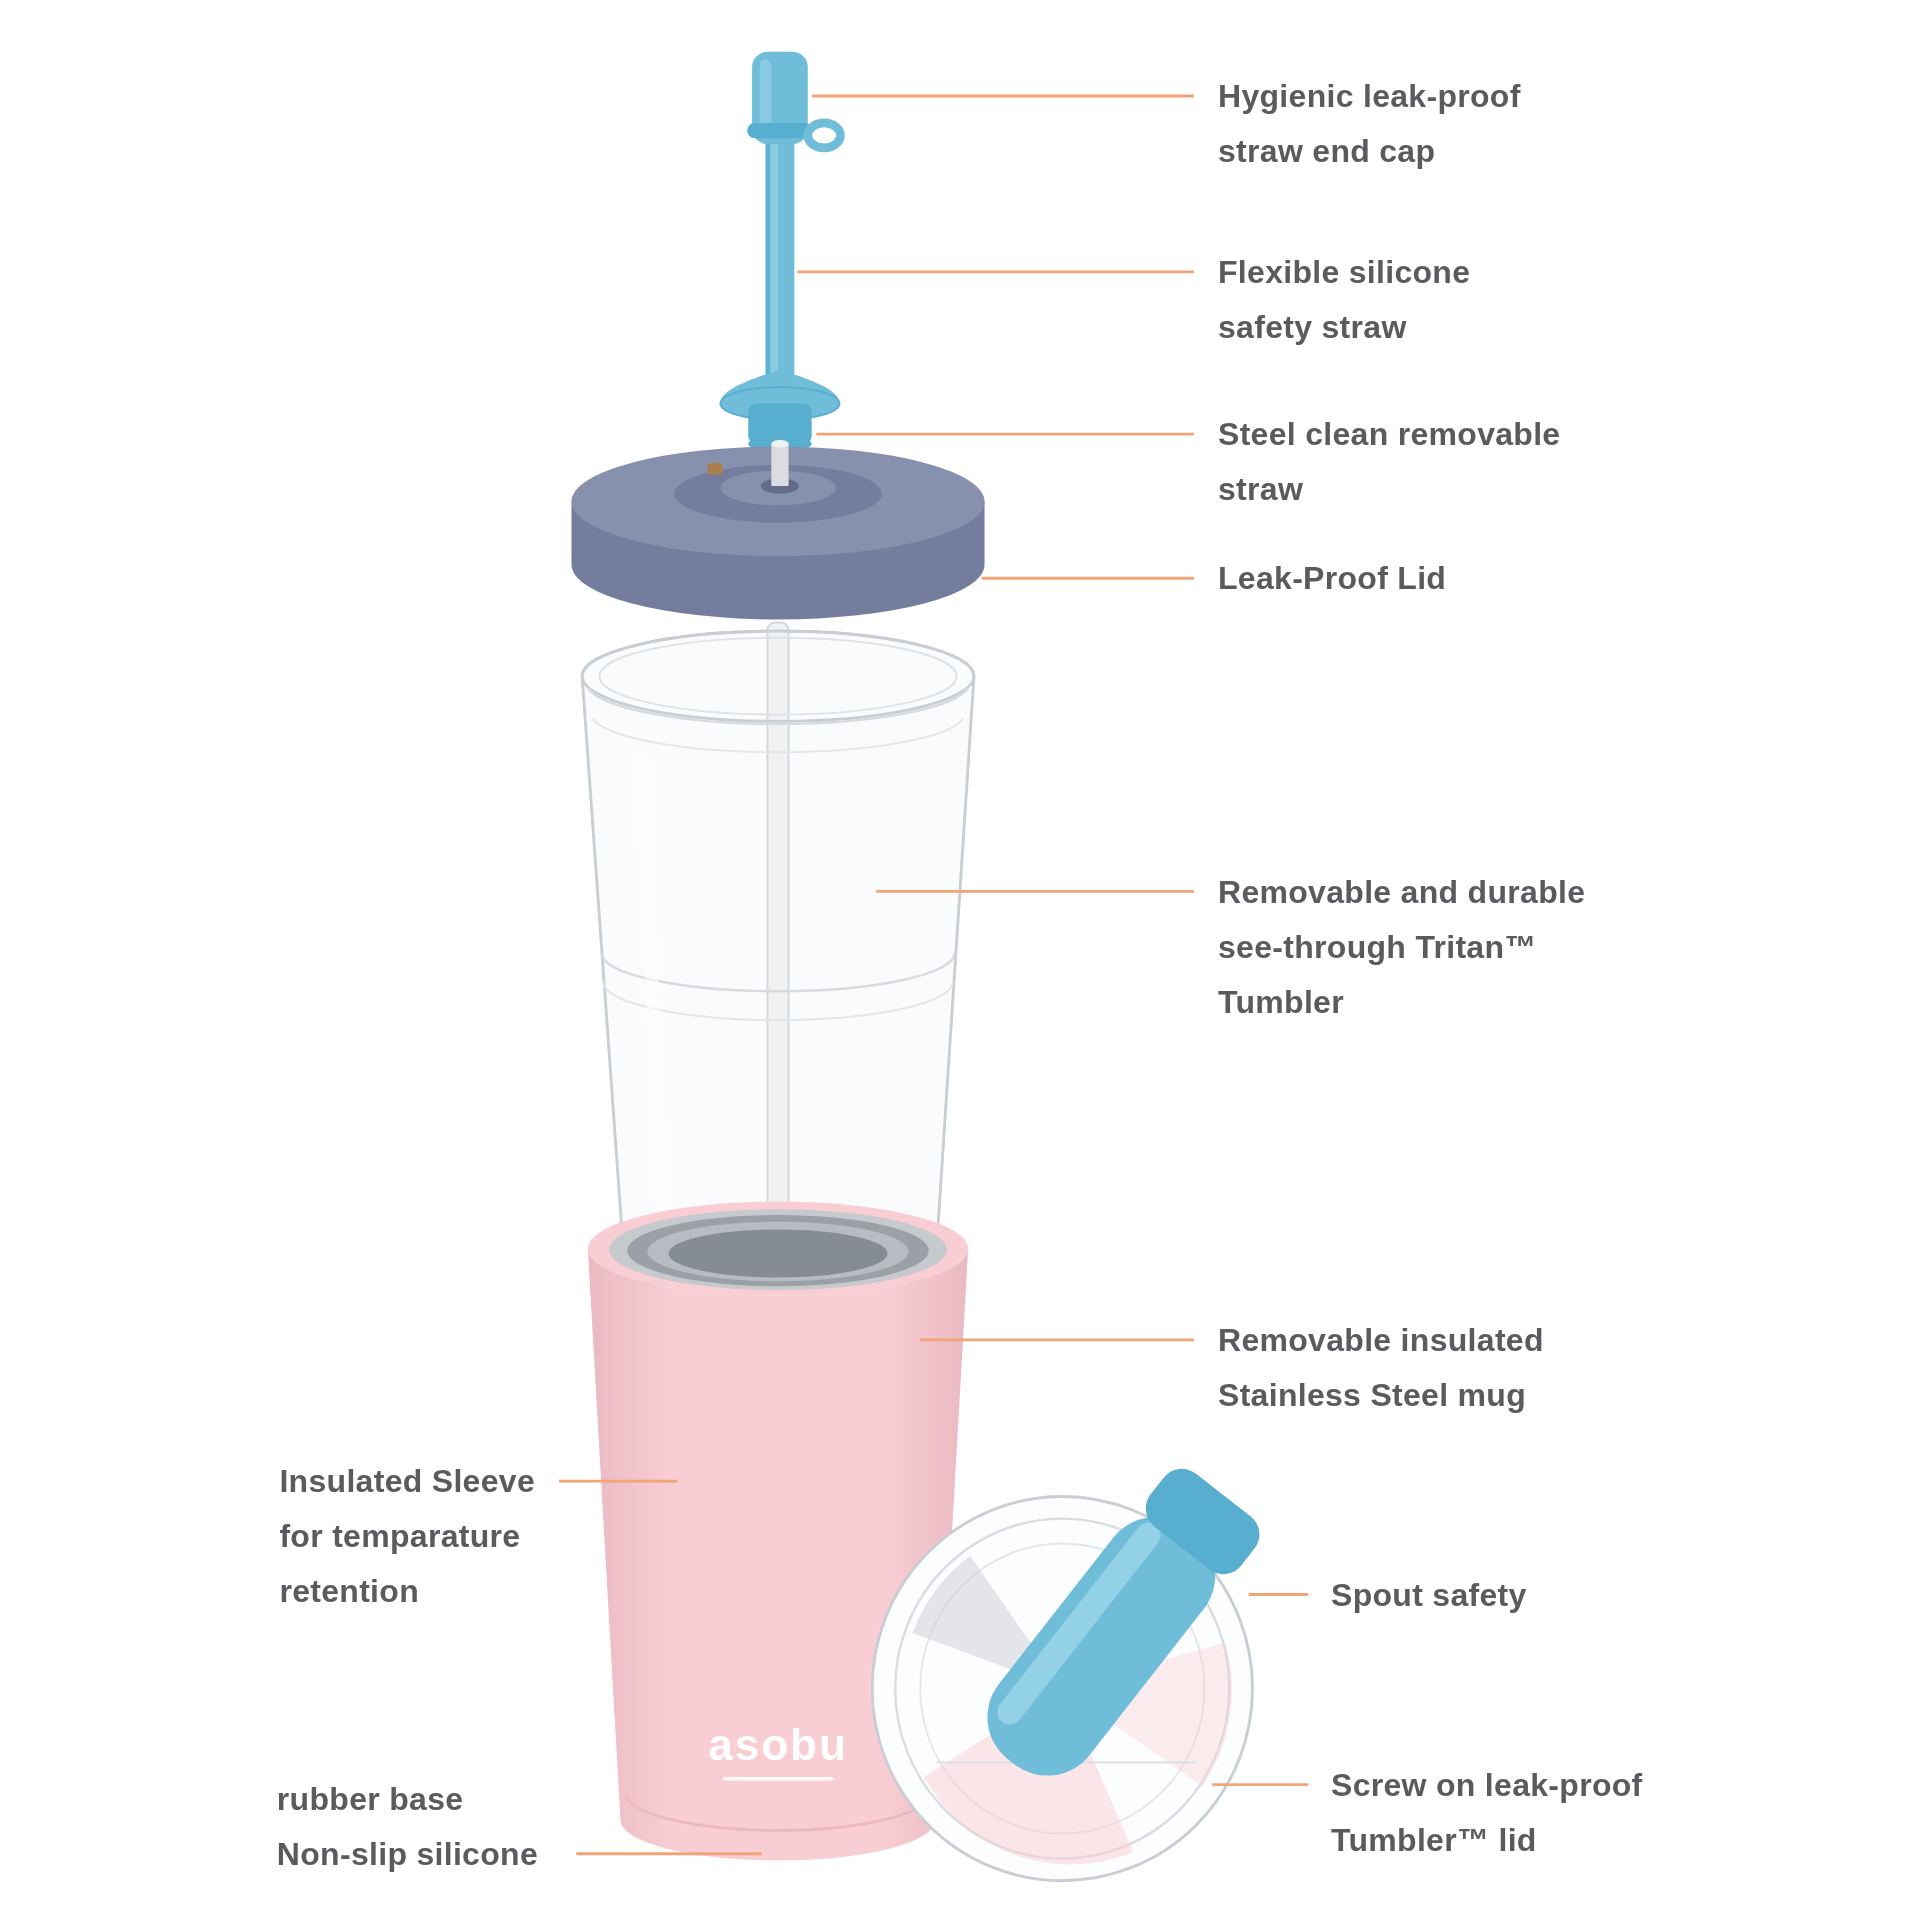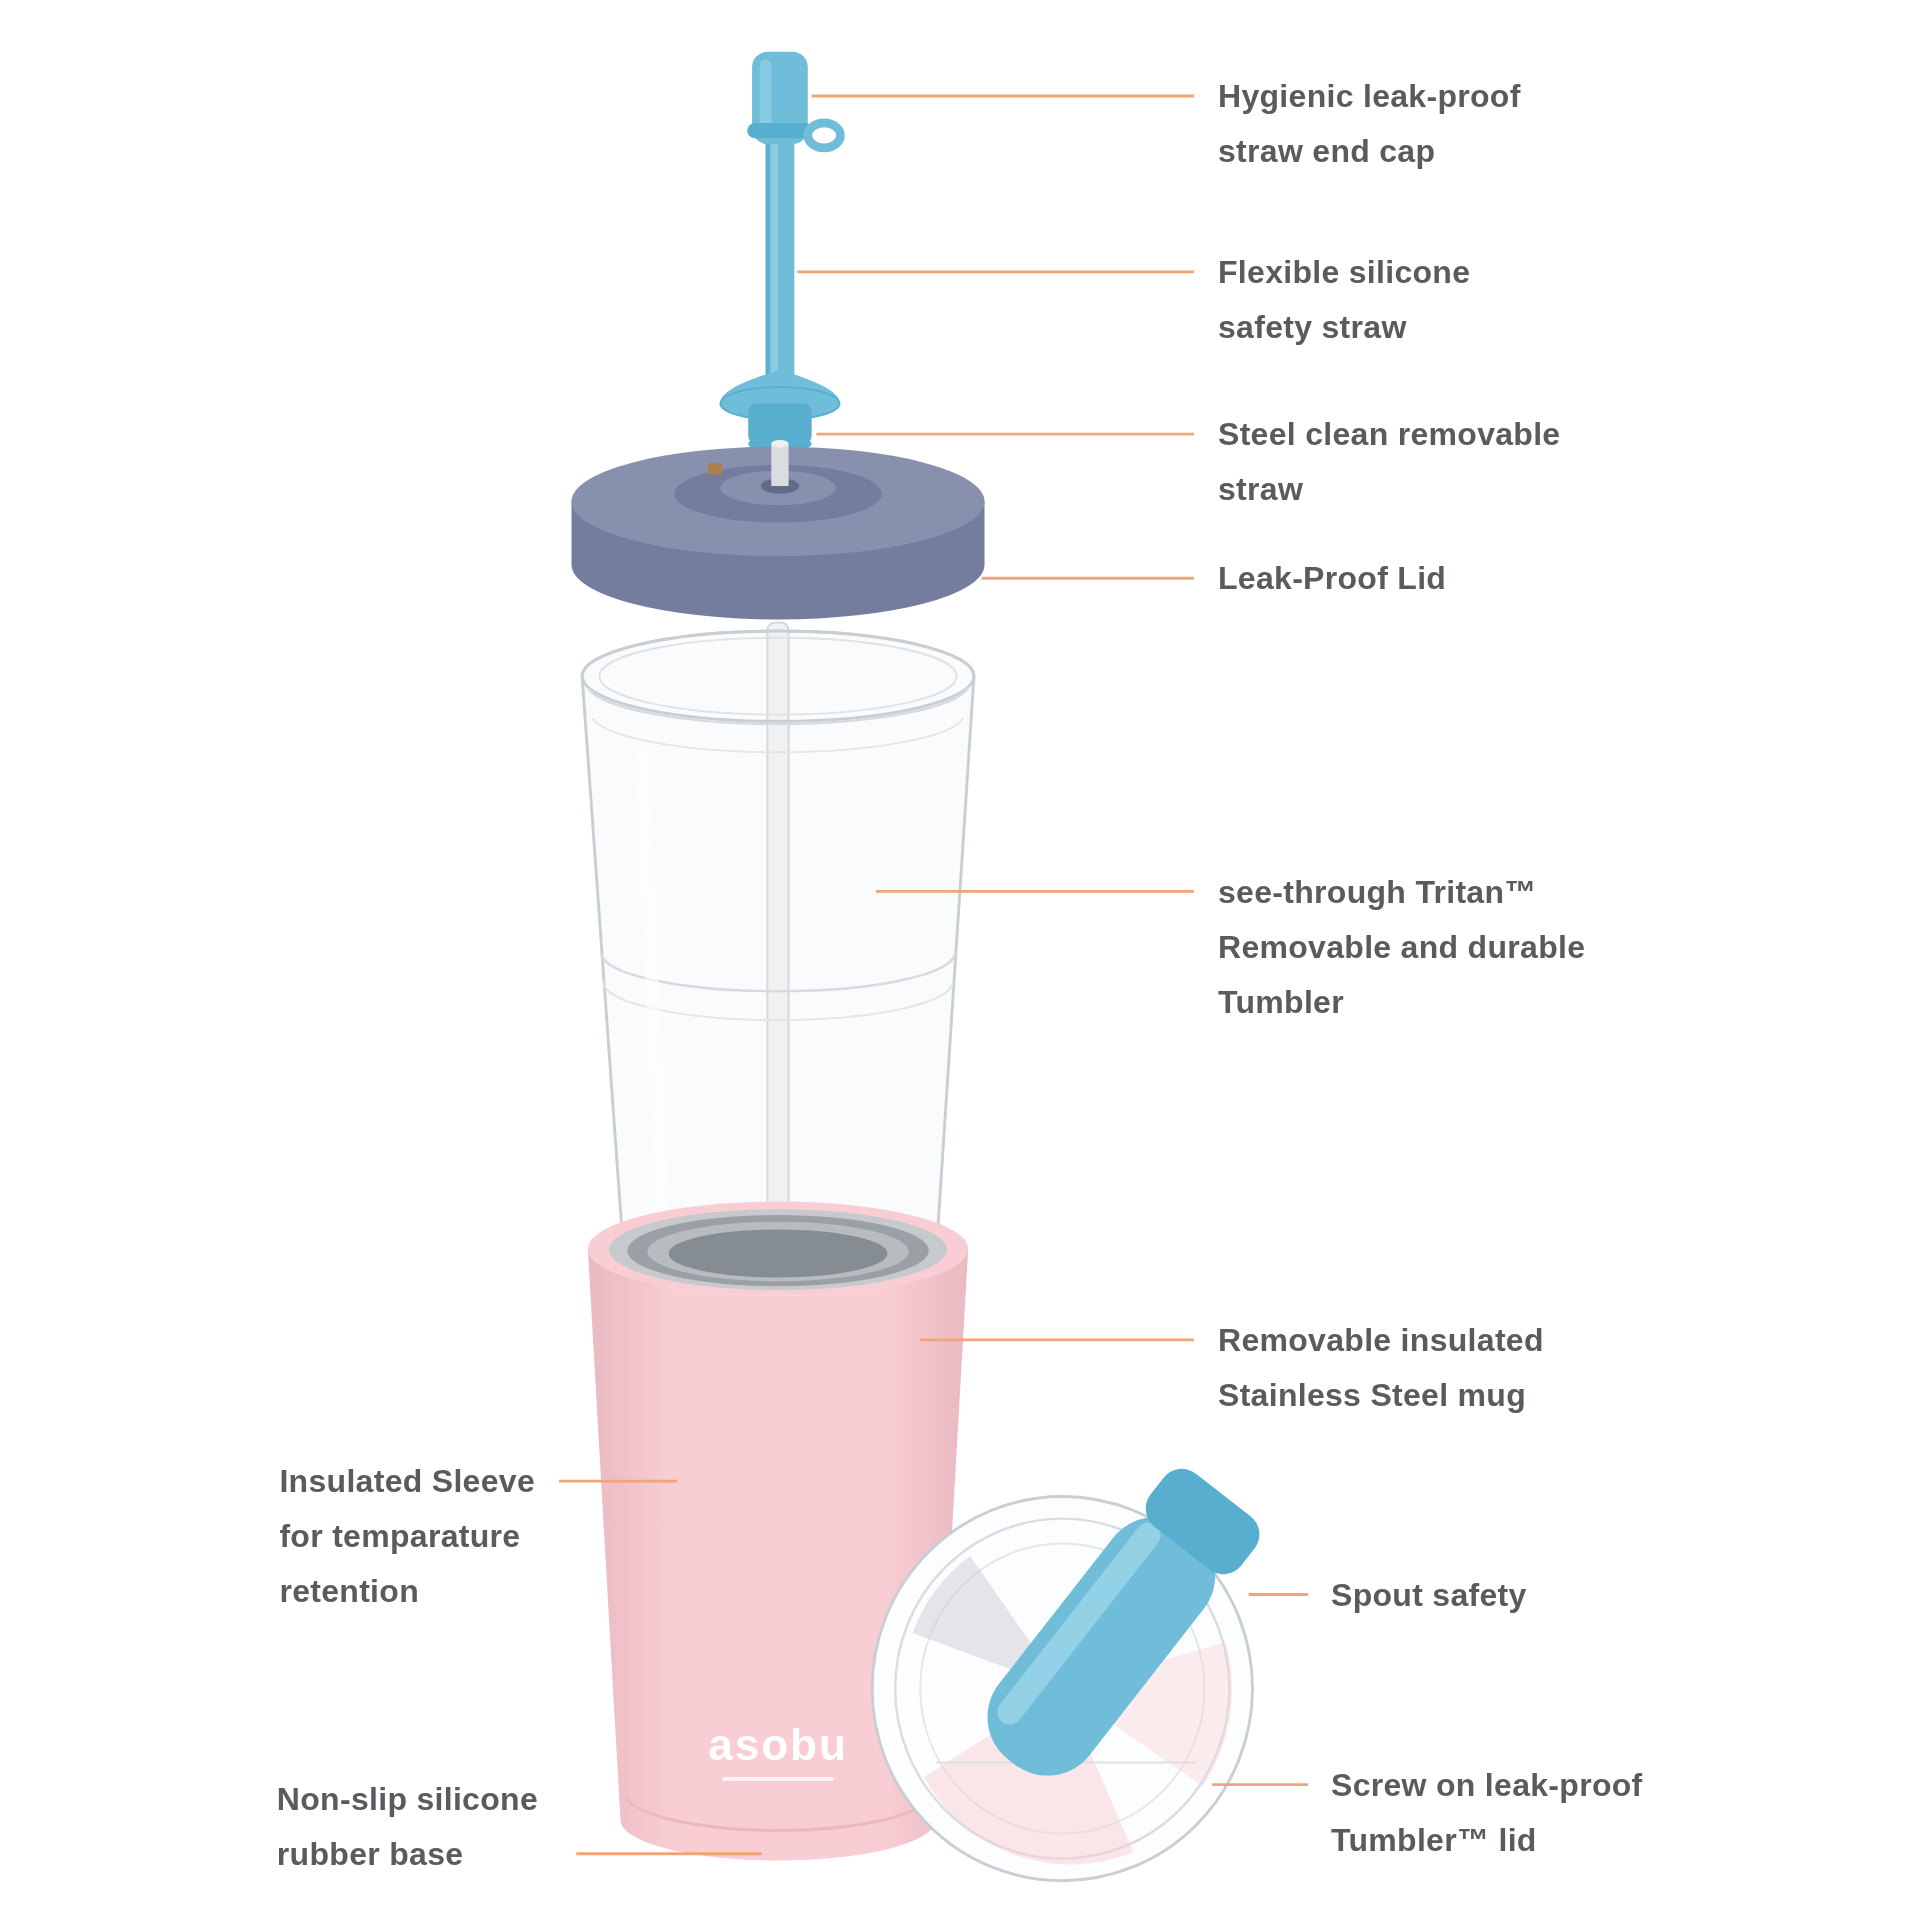--- a/index.html
+++ b/index.html
@@ -142,22 +142,22 @@
   <div class="callout" style="left:1218px;top:407px">
     <div>Steel clean removable</div>
     <div>straw</div>
   </div>
 
   <div class="callout" style="left:1218px;top:551px">
     <div>Leak-Proof Lid</div>
   </div>
 
   <div class="callout" style="left:1218px;top:865px">
+    <div>Removable and durable</div>
     <div>see-through Tritan™</div>
-    <div>Removable and durable</div>
     <div>Tumbler</div>
   </div>
 
   <div class="callout" style="left:1218px;top:1313px">
     <div>Removable insulated</div>
     <div>Stainless Steel mug</div>
   </div>
 
   <div class="callout" style="left:1331px;top:1568px">
     <div>Spout safety</div>
@@ -168,18 +168,18 @@
     <div>Tumbler™ lid</div>
   </div>
 
   <div class="callout align-right" style="right:1387px;top:1454px">
     <div>Insulated Sleeve</div>
     <div>for temparature</div>
     <div>retention</div>
   </div>
 
   <div class="callout align-right" style="right:1384px;top:1772px">
+    <div>rubber base</div>
     <div>Non-slip silicone</div>
-    <div>rubber base</div>
   </div>
 
 </div>
 
 
 </body></html>

